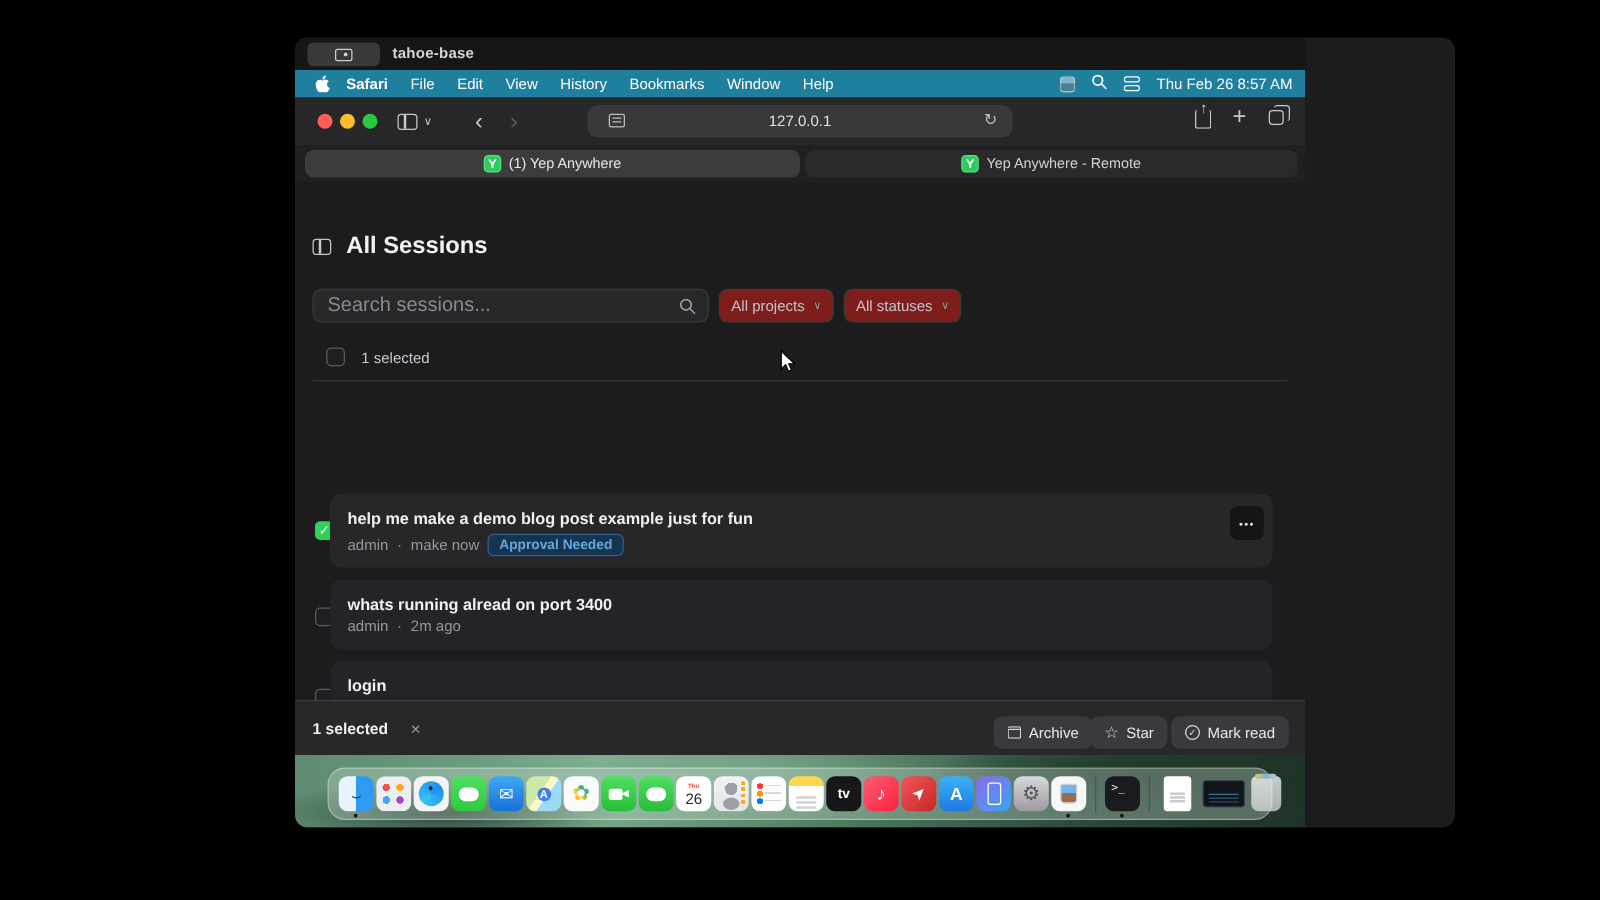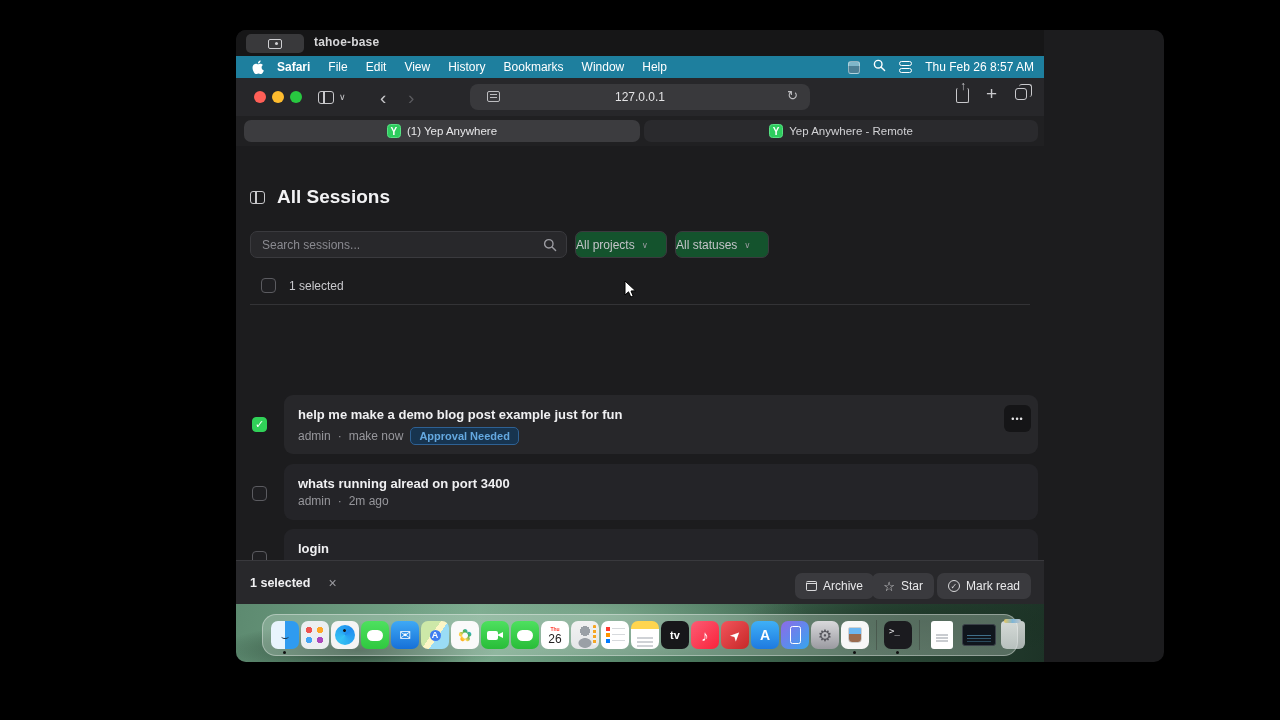--- a/index.html
+++ b/index.html
@@ -61,37 +61,37 @@
 
   
   .content { position:absolute; left:0; top:116px; width:808px; height:414px; background:#1c1c1e; }
   .page-head { position:absolute; left:14px; top:40px; display:flex; align-items:center; gap:12px; }
   .panel-icon { width:15px; height:13px; border:1.6px solid #c8c8cb; border-radius:3px; position:relative; }
   .panel-icon::after { content:""; position:absolute; left:4px; top:0; bottom:0; width:1.6px; background:#c8c8cb; }
   .page-title { font-size:19px; font-weight:bold; color:#f2f2f4; }
 
   .search-box { position:absolute; left:14px; top:85px; width:317px; height:27px; background:#28282b; border:1px solid #3a3a3e; border-radius:7px; }
   .search-box input { position:absolute; inset:0; background:transparent; border:none; outline:none; color:#e8e8ea;
-    font-size:12px; padding:0 30px 0 11px; font-family:inherit; }
+    font-size:16px; padding:0 30px 0 11px; font-family:inherit; }
   .search-box input::placeholder { color:#8a8a90; }
   .search-mag { position:absolute; right:9px; top:6px; }
-  .filter { position:absolute; top:85px; height:27px; background:#14532d; border:1px solid #3a3a3e; border-radius:7px;
-    display:flex; align-items:center; gap:7px; font-size:12px; color:#c4c4c9; }
+  .filter { position:absolute; top:85px; height:27px; background:#7f1d1d; border:1px solid #3a3a3e; border-radius:7px;
+    display:flex; align-items:center; justify-content:center; gap:7px; font-size:12px; color:#c4c4c9; }
   .filter.projects { left:339px; width:92px; } .filter.statuses { left:439px; width:94px; }
   .filter .dd { font-size:8.5px; color:#9a9a9f; }
 
   .selrow { position:absolute; left:25px; top:132px; display:flex; align-items:center; gap:13px; }
   .cb { width:15px; height:15px; border:1.6px solid #5b5b60; border-radius:4px; background:#1f1f22; }
   .cb.checked { background:#30d158; border-color:#30d158; color:#fff; font-size:11px; font-weight:bold;
     display:flex; align-items:center; justify-content:center; }
   .sel-label { font-size:12px; color:#c9c9cd; }
   .divider { position:absolute; left:14px; top:158px; width:780px; height:1px; background:#333336; }
 
   .row-check { position:absolute; left:16px; }
-  .card { position:absolute; left:48px; width:754px; border-radius:9px; }
+  .card { position:absolute; left:28px; width:754px; border-radius:9px; }
   .card .title { position:absolute; left:14px; font-size:13px; font-weight:bold; color:#f0f0f2; }
   .card .meta { position:absolute; left:14px; display:flex; align-items:center; gap:7px; font-size:12px; color:#97979c; }
   .badge { font-size:11px; font-weight:bold; color:#64a8e0; background:#17344f; border:1px solid #2e6194; border-radius:5px; padding:1.5px 8px 2.5px; }
   .more-btn { position:absolute; right:7px; top:10px; width:27px; height:27px; background:#151517; border-radius:6px;
     color:#e2e2e4; font-size:9px; letter-spacing:1px; display:flex; align-items:center; justify-content:center; }
 
   
   .actionbar { position:absolute; left:0; top:530px; width:808px; height:44px; background:#28282b; border-top:1px solid #39393d; }
   .ab-left { position:absolute; left:14px; top:14px; display:flex; align-items:center; gap:18px; }
   .ab-count { font-size:12.5px; font-weight:bold; color:#f0f0f2; }

